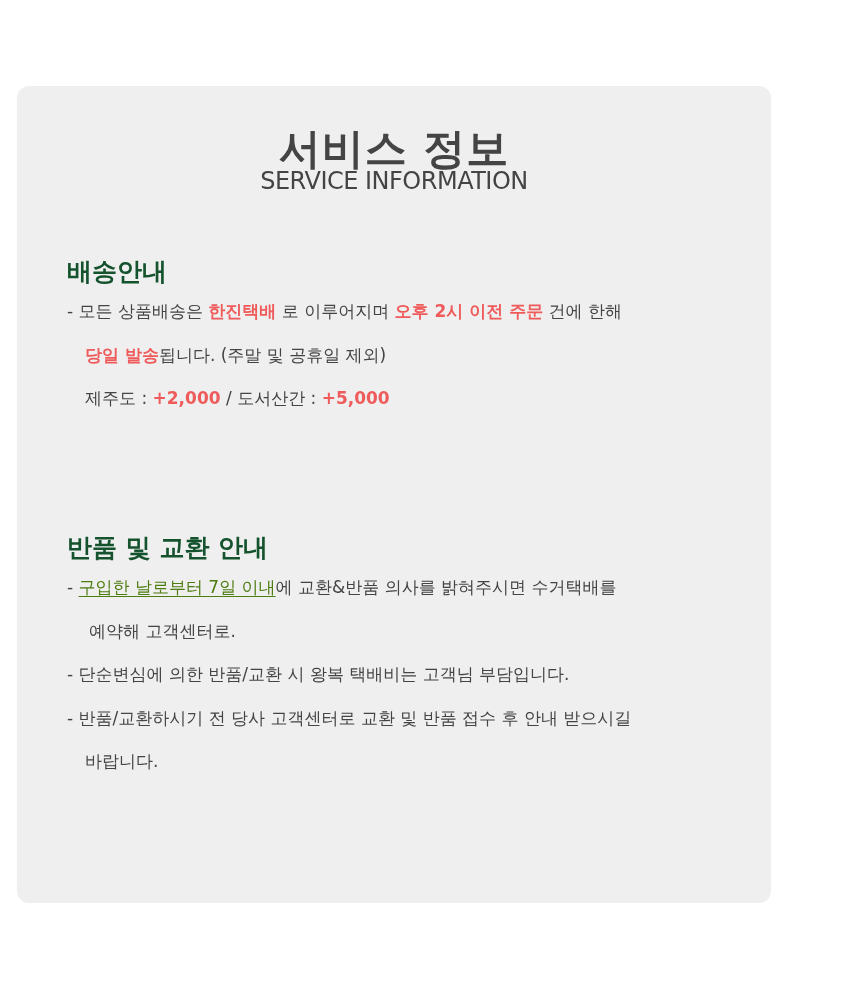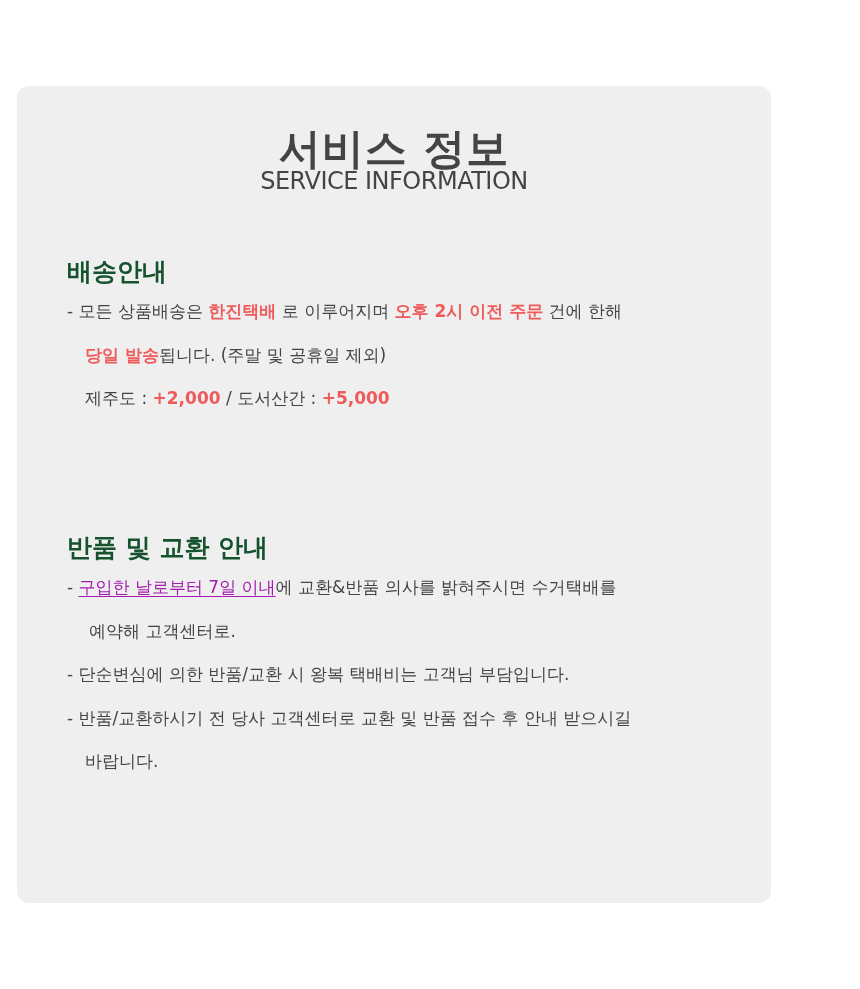--- a/index.html
+++ b/index.html
@@ -69,21 +69,21 @@
       padding-left: 18px;
     }
     .indent2 {
       padding-left: 22px;
     }
     .hl {
       color: #ef5b5b;
       font-weight: bold;
     }
     .ul {
-      color: #a21caf;
+      color: #4d7c0f;
       text-decoration: underline;
       text-underline-offset: 3px;
     }
   </style>
 </head>
 <body>
 
 <div class="card">
   <div class="title">서비스 정보</div>
   <div class="subtitle">SERVICE INFORMATION</div>

